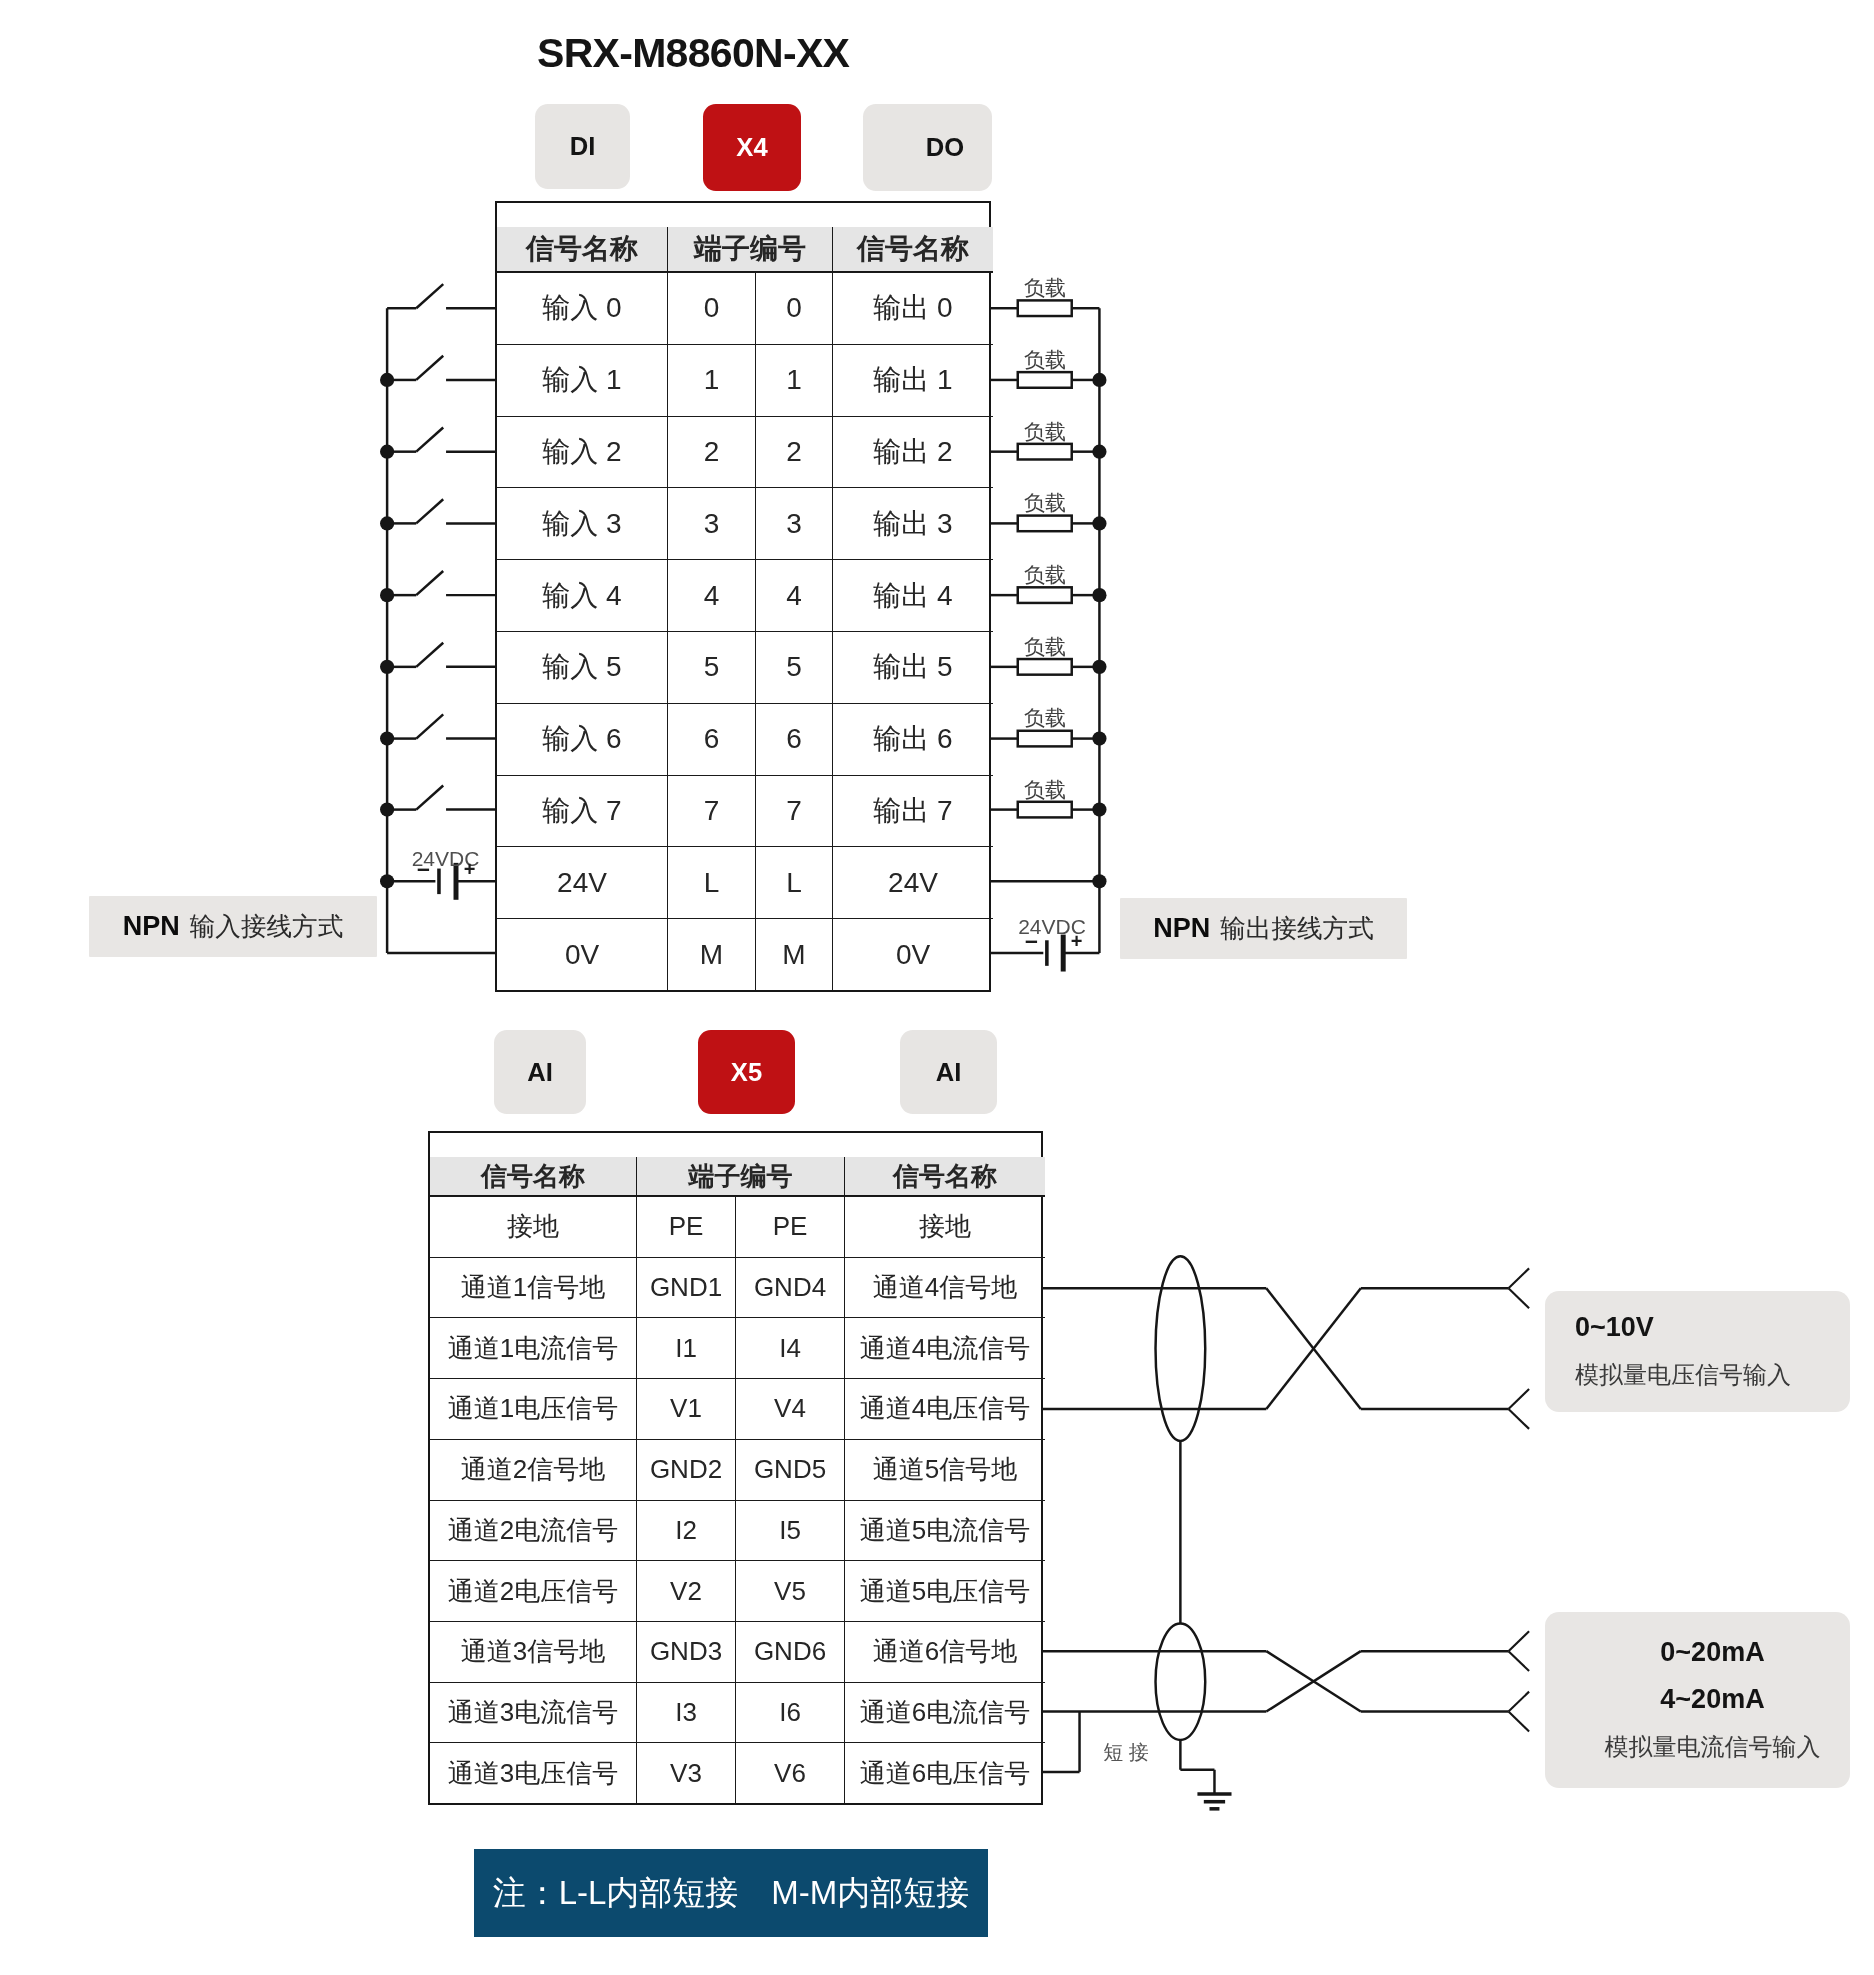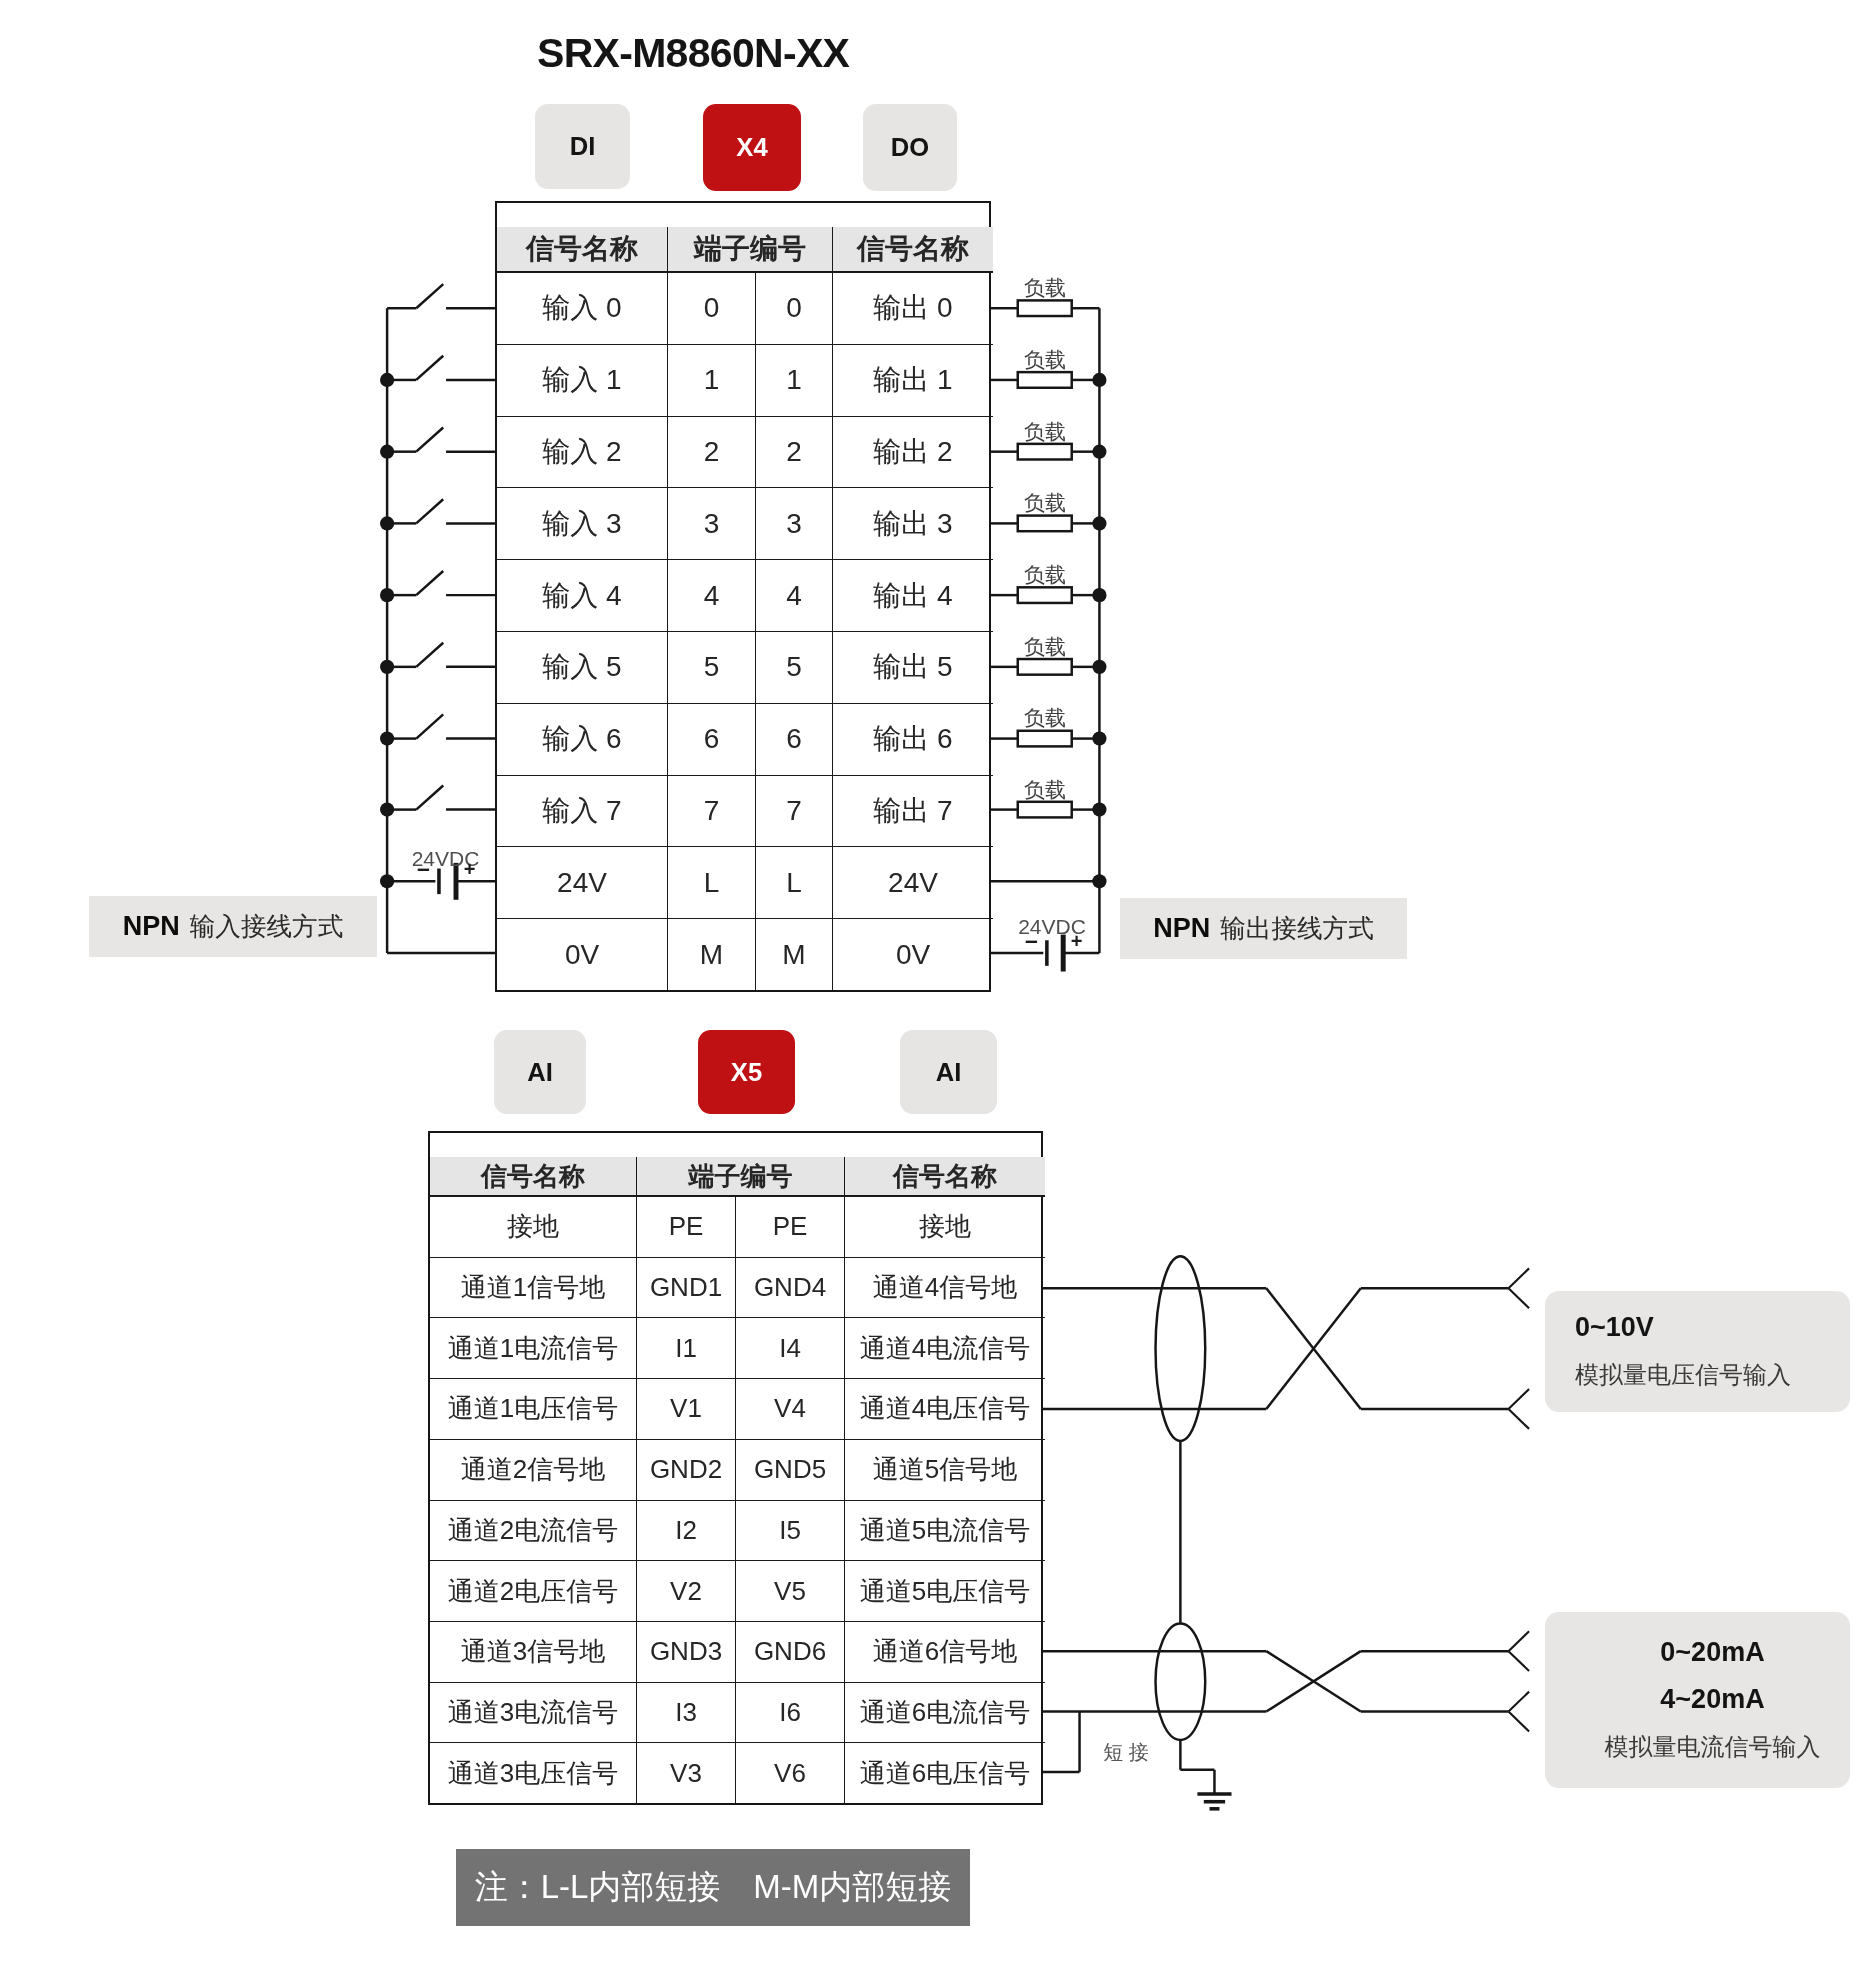--- a/index.html
+++ b/index.html
@@ -22,21 +22,21 @@
   .vdc-lbl{position:absolute;text-align:center;font-size:21px;color:#4f4f4f;}
   .sign{position:absolute;font-size:23px;font-weight:bold;color:#1c1c1c;text-align:center;width:21px;}
   .npn-box{position:absolute;display:flex;align-items:center;justify-content:center;background:#e8e6e4;
     border-radius:1px;font-size:25.6px;color:#2a2a2a;}
   .npn-box b{font-size:27px;color:#0c0c0c;margin-right:10px;}
   .sig-box{position:absolute;display:flex;flex-direction:column;justify-content:center;background:#e8e6e4;
     border-radius:14px;padding-left:30px;box-sizing:border-box;gap:16px;}
   .sig-box .b1{font-size:27px;font-weight:bold;color:#141414;}
   .sig-box .b2{font-size:24px;color:#3a3a3a;}
   #short-label{position:absolute;left:1087px;top:1739px;width:78px;font-size:20px;color:#555;text-align:center;}
-  #note-bar{position:absolute;left:456px;top:1849px;width:514px;height:77px;background:#737373;color:#ffffff;
+  #note-bar{position:absolute;left:474px;top:1849px;width:514px;height:88px;background:#0c4a6e;color:#ffffff;
     display:flex;align-items:center;justify-content:center;font-size:33px;font-weight:500;}
 </style>
 </head>
 <body>
 
 <svg class="wires" width="1875" height="1975" viewBox="0 0 2640 2781">
   <g stroke="#161616" stroke-width="3.5" fill="none">
 
     <g>
       <line x1="545" y1="434" x2="545" y2="1342"></line>
@@ -198,21 +198,21 @@
       <circle cx="1548" cy="1040" r="10"></circle>
     <circle cx="1548" cy="1140" r="10"></circle>
       <circle cx="1548" cy="1241" r="10"></circle>
   </g>
 </svg>
 
 <div id="page-title">SRX-M8860N-XX</div>
 
 <div class="tag" style="left:535px;top:104px;width:95px;height:85px;">DI</div>
 <div class="tag red" style="left:703px;top:104px;width:98px;height:87px;">X4</div>
-<div class="tag" style="left:863px;top:104px;width:94px;height:87px;">DO</div>
+<div class="tag" style="left:863px;top:104px;width:94px;height:87px;padding-left:35px;">DO</div>
 
 <div class="tbl" id="x4-table">
   <div class="c f h">信号名称</div>
   <div class="c h s2">端子编号</div>
   <div class="c h">信号名称</div>
 
   <div class="c f">输入 0</div>
     <div class="c">0</div>
     <div class="c">0</div>
     <div class="c">输出 0</div>

